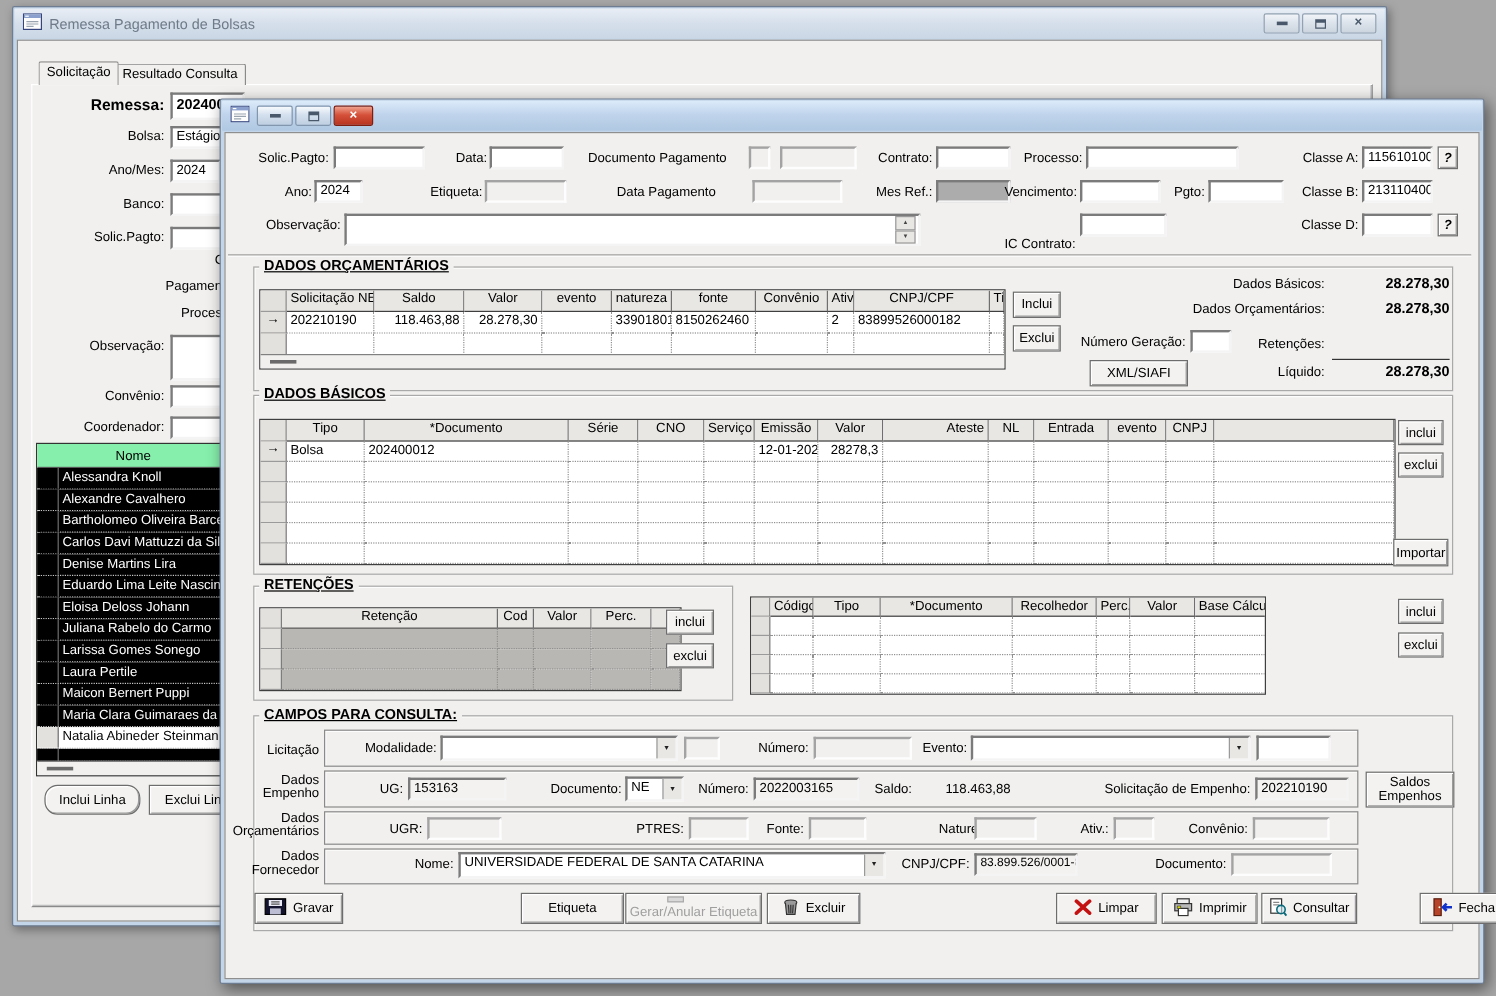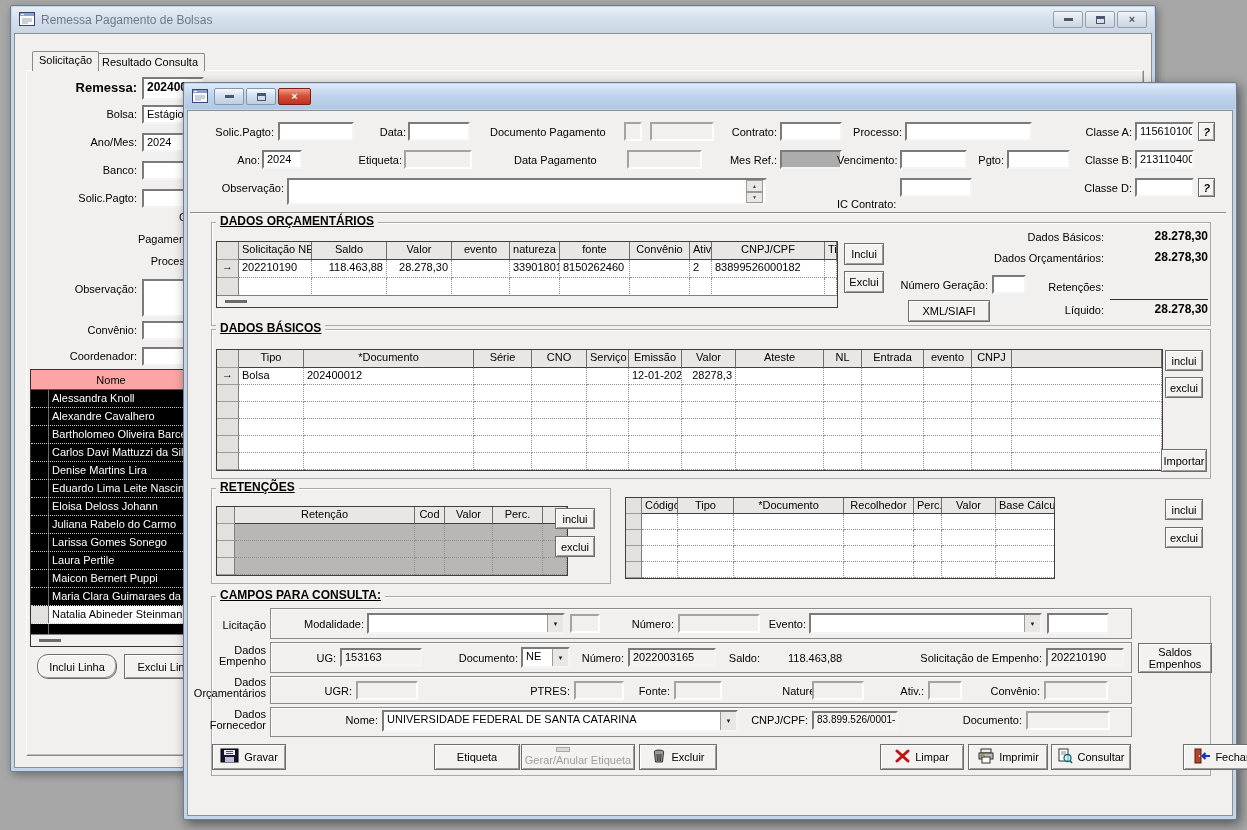--- a/index.html
+++ b/index.html
@@ -53,21 +53,21 @@
   .gr { display:flex; }
   .gc { border-right:1px dotted #909090; border-bottom:1px dotted #909090; font-size:11px; padding:1px 3px;
     overflow:hidden; white-space:nowrap; flex:none; }
   .gc.gh2 { background:#e9e7e4; border-right:1px solid #6f6f6f; border-bottom:1px solid #3f3f3f; text-align:center; }
   .gc.gs { background:#e3e1dd; border-right:1px solid #7d7d7d; border-bottom:1px solid #9a9a9a; text-align:center; padding:0 1px; }
   .hscroll { position:absolute; left:0; right:0; bottom:0; height:12px; background:#f1f0ee; border-top:1px solid #808080; }
   .hthumb { position:absolute; left:8px; top:4px; width:22px; height:3px; background:#6a6a6a; }
 
   
   .names { position:absolute; background:#fff; border:1px solid #333; overflow:hidden; }
-  .nhead { height:20px; background:#fca5a5; border-bottom:1px solid #555; display:flex; align-items:center; justify-content:center; font-size:11px; }
+  .nhead { height:20px; background:#86efac; border-bottom:1px solid #555; display:flex; align-items:center; justify-content:center; font-size:11px; }
   .nrow { height:18px; display:flex; background:#000; color:#fff; border-bottom:1px dotted #c9c9c9; }
   .nrow.cur { background:#fff; color:#000; }
   .nsel { width:18px; flex:none; border-right:1px solid #6e6e6e; background:inherit; }
   .nrow.cur .nsel { background:#e3e1dd; }
   .nname { padding:2px 3px; white-space:nowrap; overflow:hidden; }
   .nrow.partial { height:11px; }
 
   
   .tabpanel { position:absolute; left:11px; top:36px; width:1118px; height:686px; background:#f1f0ee;
     border:1px solid #8a8a8a; border-top-color:#fff; border-left-color:#fff; box-shadow:inset -1px -1px 0 #bdbdbd; }
@@ -349,21 +349,21 @@
       <div class="grid" style="left:28px;top:238px;width:947px;height:122px;">
           <div class="gr" style="height: 18px;">
             <div class="gc gh2 gs" style="width: 22px; height: 18px;"></div>
             <div class="gc gh2" style="width: 65px; height: 18px;">Tipo</div>
             <div class="gc gh2" style="width: 170px; height: 18px;">*Documento</div>
             <div class="gc gh2" style="width: 58px; height: 18px;">Série</div>
             <div class="gc gh2" style="width: 55px; height: 18px;">CNO</div>
             <div class="gc gh2" style="width: 42px; height: 18px;">Serviço</div>
             <div class="gc gh2" style="width: 53px; height: 18px;">Emissão</div>
             <div class="gc gh2" style="width: 54px; height: 18px;">Valor</div>
-            <div class="gc gh2" style="width: 88px; height: 18px;">Ateste</div>
+            <div class="gc gh2" style="width: 88px; height: 18px; text-align: right;">Ateste</div>
             <div class="gc gh2" style="width: 38px; height: 18px;">NL</div>
             <div class="gc gh2" style="width: 62px; height: 18px;">Entrada</div>
             <div class="gc gh2" style="width: 48px; height: 18px;">evento</div>
             <div class="gc gh2" style="width: 40px; height: 18px;">CNPJ</div>
             <div class="gc gh2" style="width: 150px; height: 18px;"></div>
           </div>
           <div class="gr" style="height: 17px;">
             <div class="gc gs" style="width: 22px; height: 17px; text-align: center;">→</div>
             <div class="gc" style="width: 65px; height: 17px;">Bolsa</div>
             <div class="gc" style="width: 170px; height: 17px;">202400012</div>

